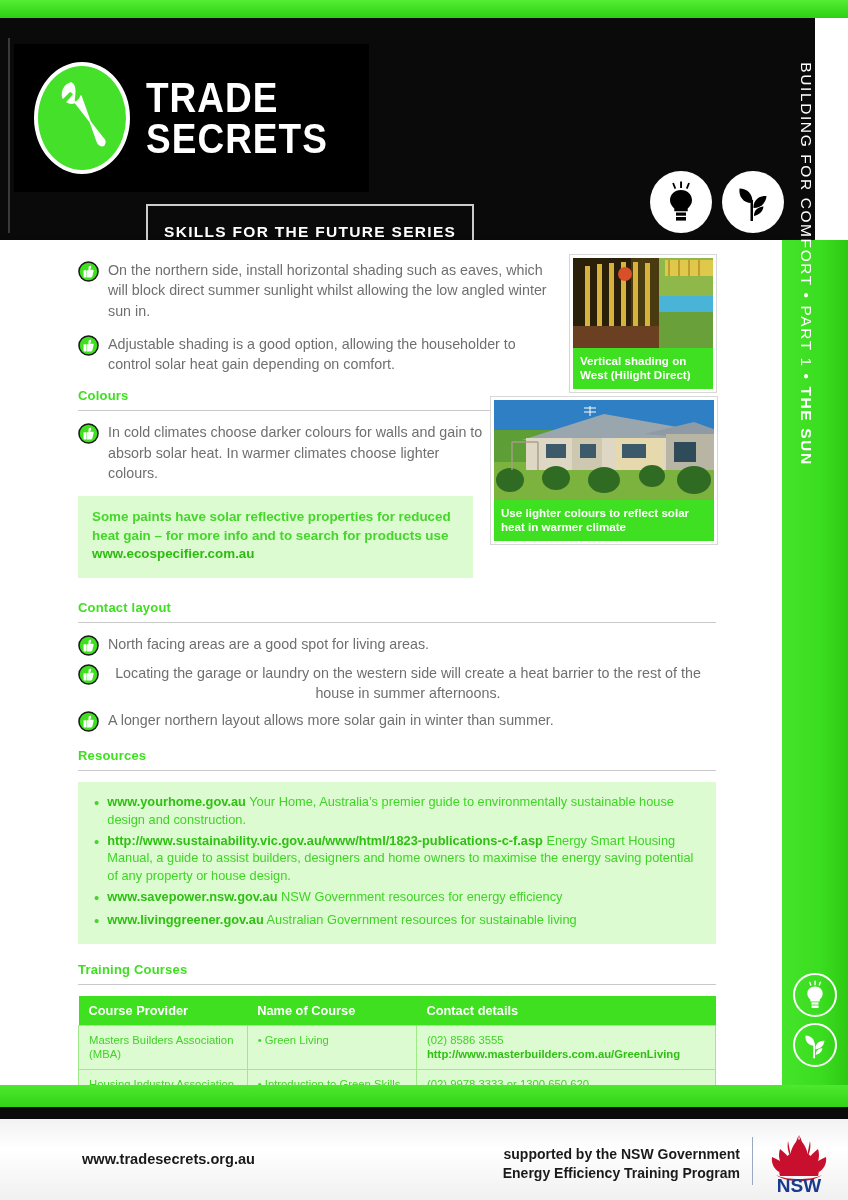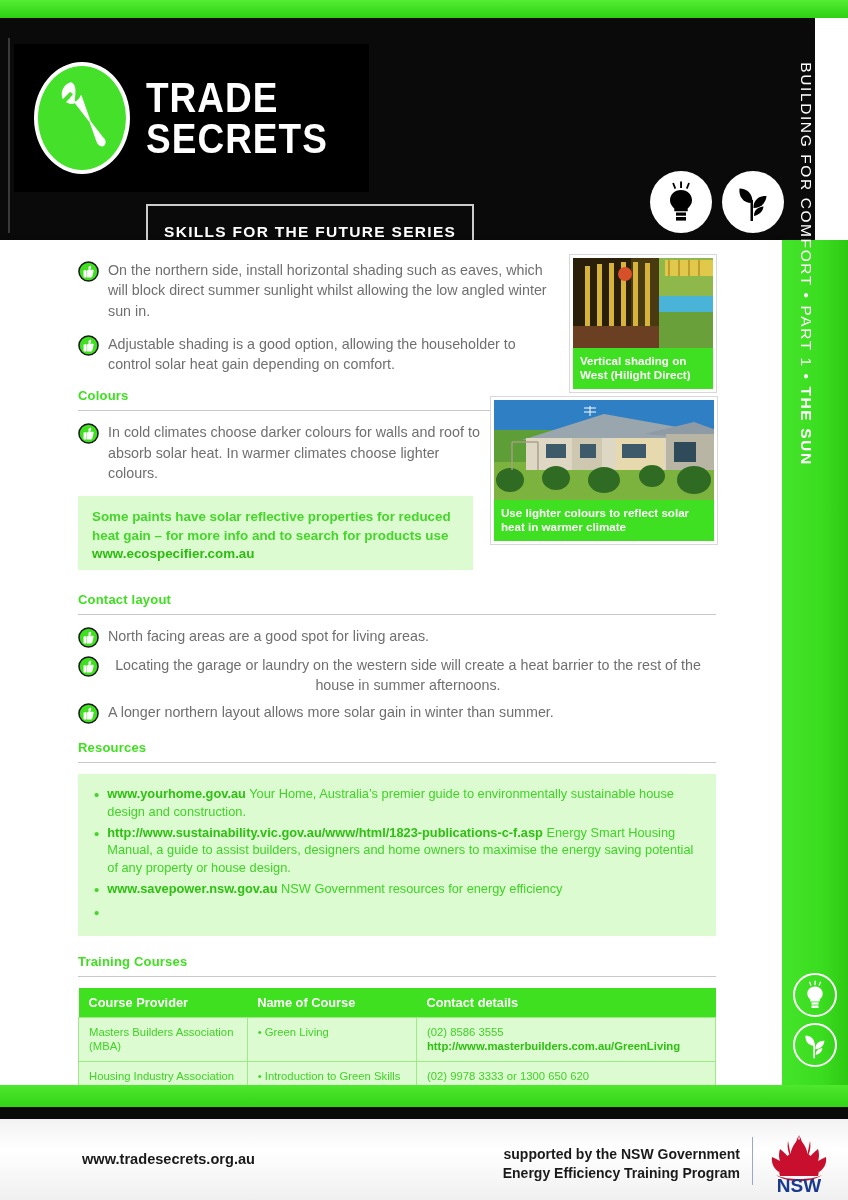--- a/index.html
+++ b/index.html
@@ -126,21 +126,21 @@
   }
   .photo-img { position: relative; overflow: hidden; }
   .photo-cap {
     background: #3fe021; color: #ffffff; font-weight: bold;
     font-size: 11.6px; line-height: 1.22; padding: 6px 0 7px 7px;
     font-family: "Liberation Sans Narrow", "Liberation Sans", sans-serif;
   }
 
   
   .callout {
-    background: #ddfbd0; padding: 12px 14px 6px 14px;
+    background: #ddfbd0; padding: 12px 14px 14px 14px;
     width: 395px; margin-top: 6px;
   }
   .callout p {
     color: #45d62c; font-weight: bold; font-size: 13.4px; line-height: 1.38;
     font-family: "Liberation Sans Narrow", "Liberation Sans", sans-serif;
   }
   .callout .url { color: #2cbd10; }
 
   
   .res-box { background: #ddfbd0; padding: 11px 16px 12px 16px; }
@@ -345,21 +345,21 @@
 
         <h2 class="sec" style="margin-top:14px;">Colours</h2>
         <div class="rule" style="width:638px;"></div>
 
         <div class="bullet-row">
           <svg class="bullet-icon" viewBox="0 0 22 22">
             <circle cx="11" cy="11" r="10" fill="#3ee01f" stroke="#1a1a1a" stroke-width="1.6"></circle>
             <path d="M9.2 17.2 L9.2 9.8 L11 9.8 L11 7.2 C11 5.6 12.2 4.6 13.2 5 C14 5.4 14 6.6 13.4 7.6 L12.6 9.2 L15.4 9.2 C16.2 9.2 16.6 9.9 16.3 10.8 L15.1 15.6 C14.9 16.6 14.2 17.2 13.3 17.2 Z" fill="#ffffff"></path>
             <rect x="5.8" y="9.6" width="3.1" height="7.6" rx="0.7" fill="#ffffff"></rect>
           </svg>
-          <div class="bullet-text" style="width:375px;">In cold climates choose darker colours for walls and roof to absorb solar heat. In warmer climates choose lighter colours.</div>
+          <div class="bullet-text" style="width:375px;">In cold climates choose darker colours for walls and gain to absorb solar heat. In warmer climates choose lighter colours.</div>
         </div>
 
         <div class="callout">
           <p>
             <span>Some paints have solar reflective properties for reduced heat gain – for more info and to search for products use</span><br>
             <span class="url">www.ecospecifier.com.au</span>
           </p>
         </div>
 
         <h2 class="sec" style="margin-top:22px;">Contact layout</h2>
@@ -403,20 +403,21 @@
           <div class="res-item">
             <div class="res-dot">•</div>
             <div class="res-line"><b>http://www.sustainability.vic.gov.au/www/html/1823-publications-c-f.asp</b><span> Energy Smart Housing Manual, a guide to assist builders, designers and home owners to maximise the energy saving potential of any property or house design.</span></div>
           </div>
           <div class="res-item">
             <div class="res-dot">•</div>
             <div class="res-line"><b>www.savepower.nsw.gov.au</b><span> NSW Government resources for energy efficiency</span></div>
           </div>
           <div class="res-item" style="margin-bottom:0;">
             <div class="res-dot">•</div>
+            <div class="res-line"><b>www.livinggreener.gov.au</b><span> Australian Government resources for sustainable living</span></div>
           </div>
         </div>
 
         <h2 class="sec" style="margin-top:18px;">Training Courses</h2>
         <div class="rule" style="width:638px;"></div>
 
         <table class="courses">
           <thead>
             <tr>
               <th class="col-a">Course Provider</th>

